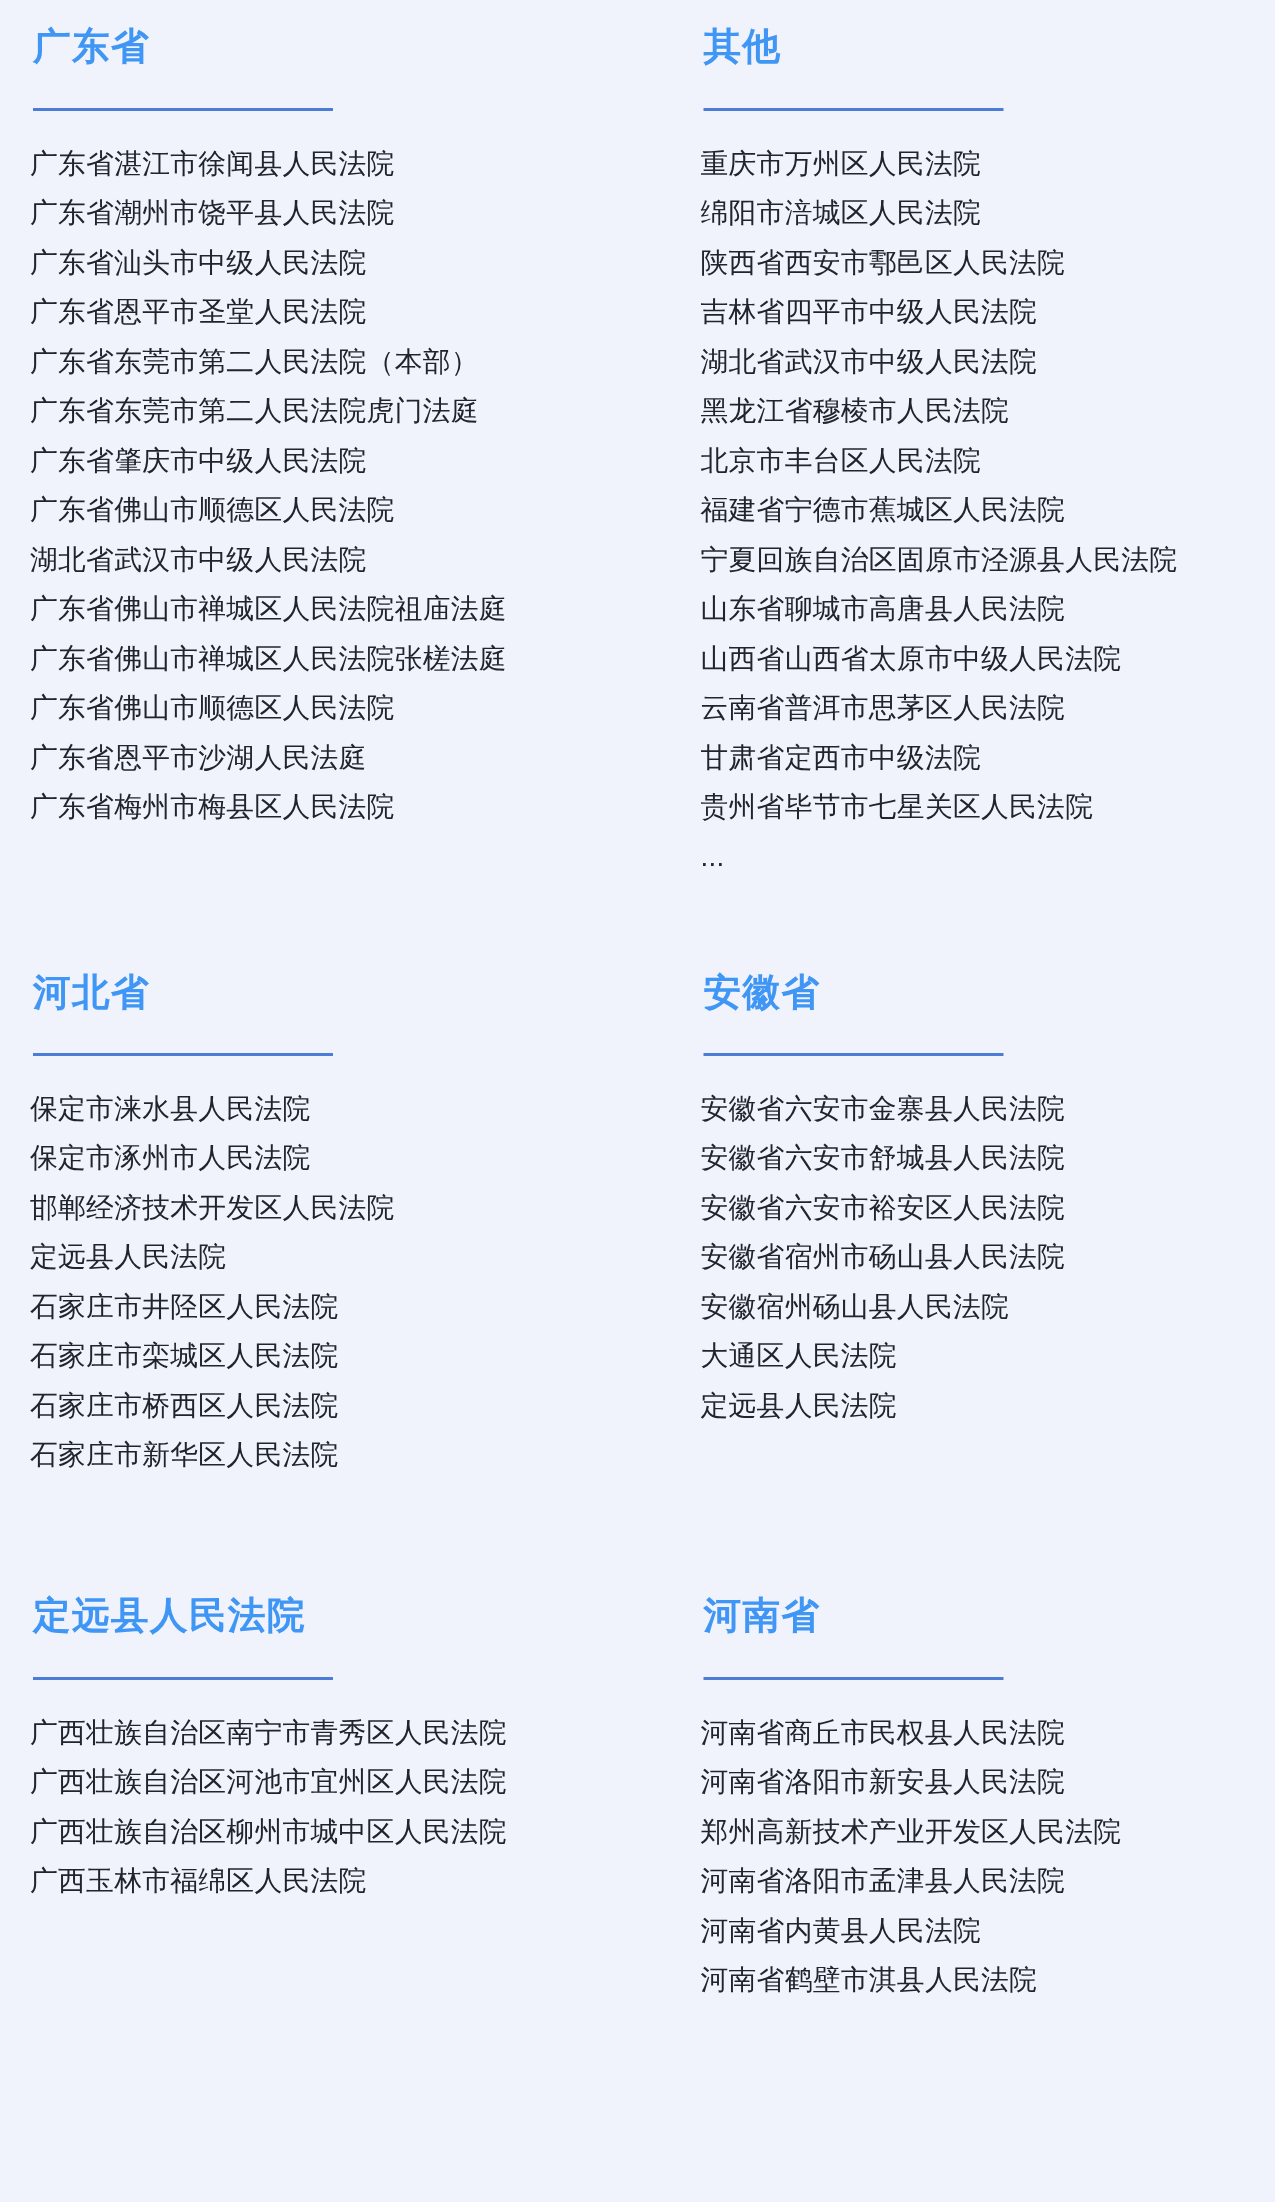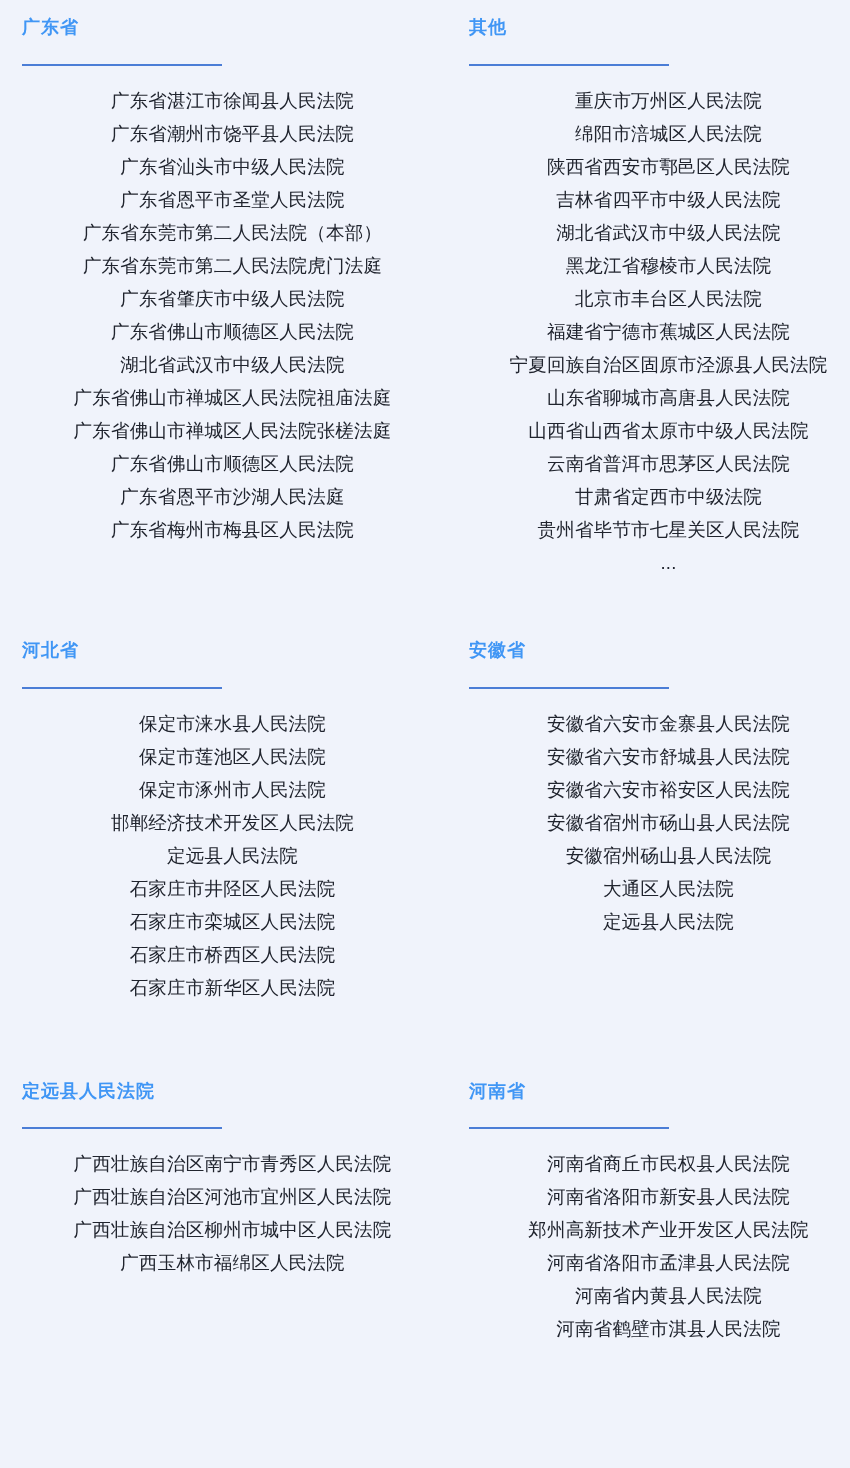--- a/index.html
+++ b/index.html
@@ -27,39 +27,38 @@
     grid-auto-rows: min-content;
   }
   .block {
     box-sizing: border-box;
     padding-left: 0;
   }
   .block.right {
     padding-left: 22px;
   }
   .block-title {
-    font-size: 18px;
+    font-size: 25px;
     font-weight: bold;
     color: #4096f5;
     letter-spacing: 1px;
     line-height: 1.1;
     margin: 0 0 0 2px;
     white-space: nowrap;
   }
   .rule {
     width: 200px;
     height: 2px;
     background: #4b7dd6;
     margin: 26px 0 0 2px;
   }
   .list {
     list-style: none;
     margin: 18px 0 0 0;
     padding: 0;
-    text-align: center;
   }
   .list li {
     font-size: 18.5px;
     line-height: 33px;
     color: #20242e;
     white-space: nowrap;
     letter-spacing: 0.2px;
   }
   .ellipsis-item {
     color: #20242e;
@@ -119,21 +118,20 @@
     </div>
 
     <div class="row-gap-1"></div>
     <div class="row-gap-1"></div>
 
     <div class="block">
       <div class="block-title">河北省</div>
       <div class="rule"></div>
       <ul class="list">
         <li>保定市涞水县人民法院</li>
-        <li>保定市莲池区人民法院</li>
         <li>保定市涿州市人民法院</li>
         <li>邯郸经济技术开发区人民法院</li>
         <li>定远县人民法院</li>
         <li>石家庄市井陉区人民法院</li>
         <li>石家庄市栾城区人民法院</li>
         <li>石家庄市桥西区人民法院</li>
         <li>石家庄市新华区人民法院</li>
       </ul>
     </div>
 

